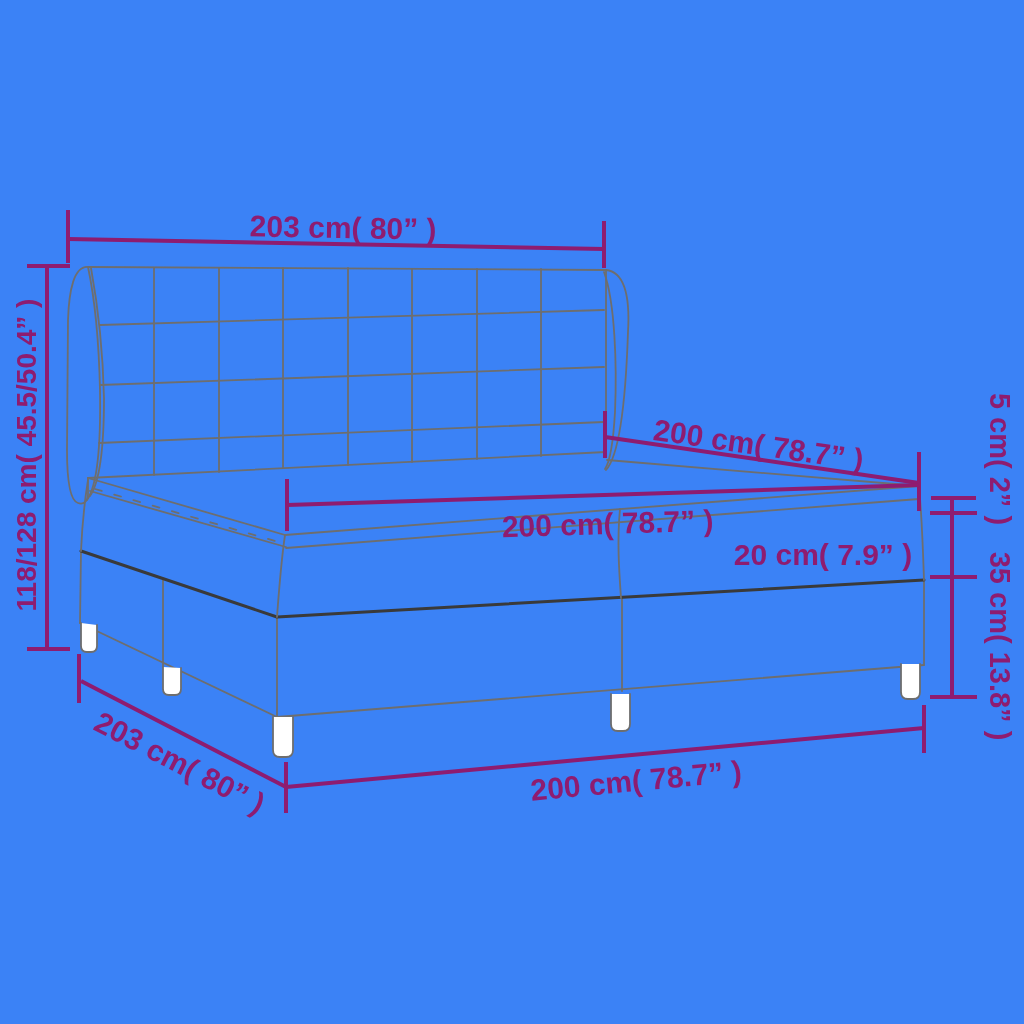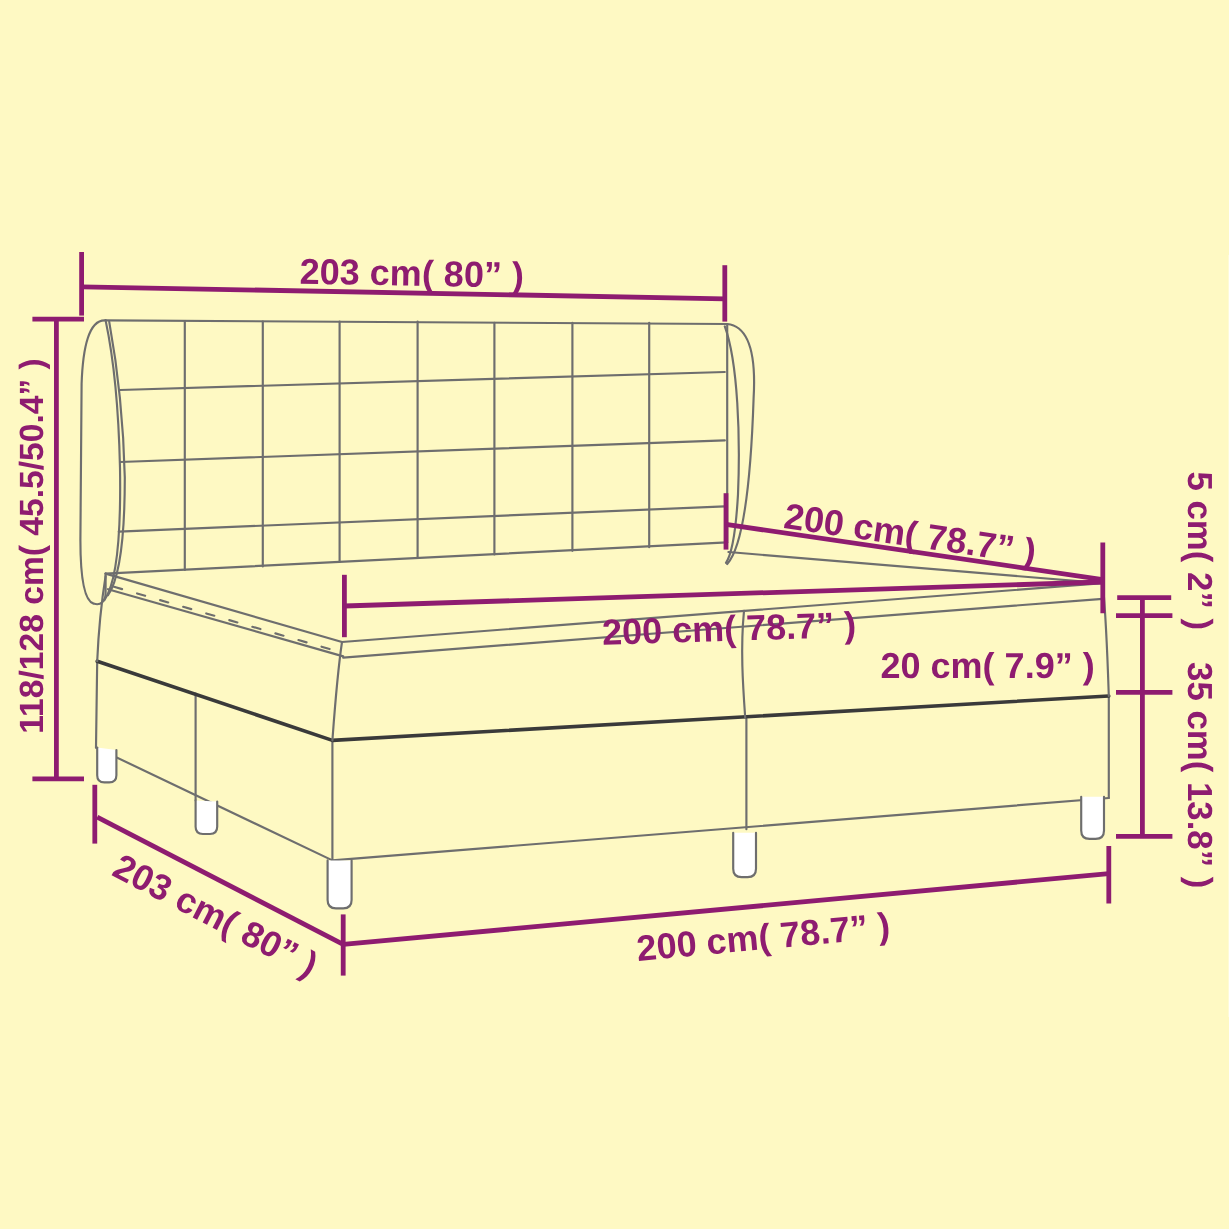--- a/index.html
+++ b/index.html
@@ -1,16 +1,16 @@
 <!DOCTYPE html>
 <html><head>
 <meta charset="utf-8">
 <style>
   html,body{margin:0;padding:0;background:#ffffff;}
-  .stage{position:relative;width:1024px;height:1024px;background:#fef9c3;overflow:hidden;}
+  .stage{position:relative;width:1024px;height:1024px;background:#3b82f6;overflow:hidden;}
   svg{display:block;}
   .dim-text{
     font-family:"Liberation Sans","DejaVu Sans",sans-serif;
     font-weight:bold;
   }
 </style>
 </head>
 <body>
 
 <div class="stage">

